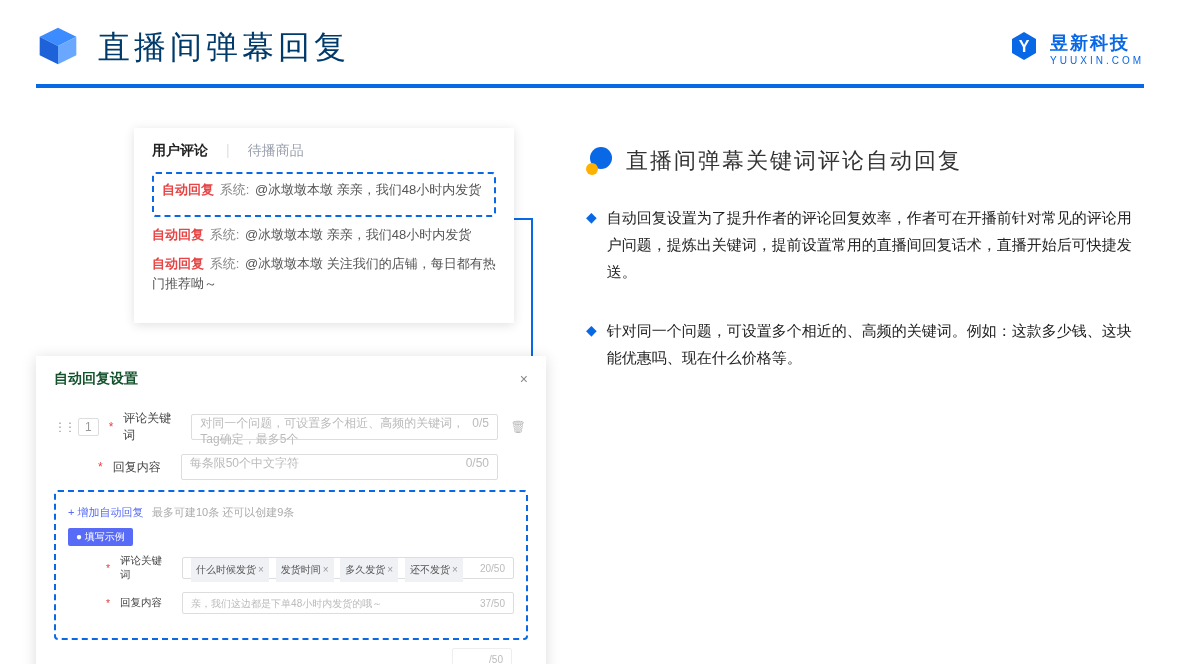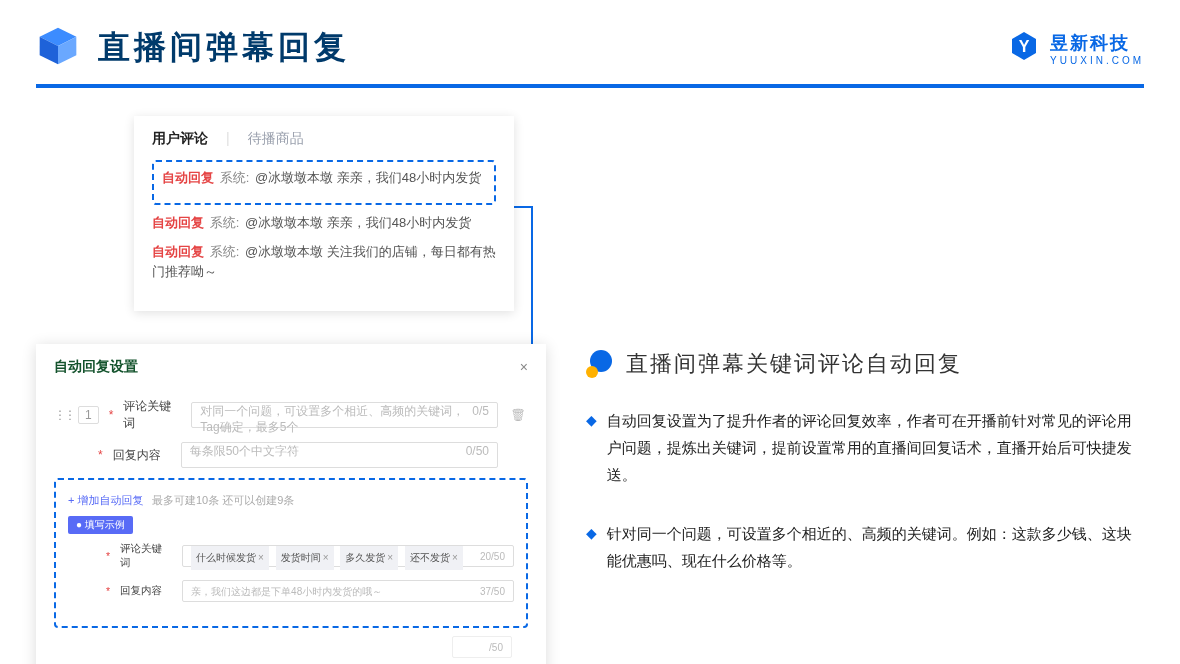--- a/index.html
+++ b/index.html
@@ -2,30 +2,30 @@
 <html><head>
 <meta charset="utf-8">
 <style>
   * { margin:0; padding:0; box-sizing:border-box; }
   body { font-family: "Microsoft YaHei", sans-serif; width:1180px; height:664px; background:#fff; position:relative; overflow:hidden; }
 
   
   .header { display:flex; align-items:center; justify-content:space-between; padding:24px 36px 12px 36px; }
   .header-left { display:flex; align-items:center; gap:18px; }
   .cube-icon svg { width:44px; height:44px; }
-  .page-title { font-size:32px; font-weight:700; color:#003a6b; letter-spacing:4px; }
+  .page-title { font-size:32px; font-weight:400; color:#003a6b; letter-spacing:4px; }
   .brand { display:flex; align-items:center; gap:10px; }
   .brand-text { display:flex; flex-direction:column; }
   .brand-name { font-size:18px; color:#0968e5; font-weight:700; letter-spacing:2px; }
   .brand-sub  { font-size:10px; color:#0968e5; letter-spacing:3px; }
 
   .divider { height:4px; background:#0968e5; margin:0 36px 0 36px; }
 
   
-  .content { display:flex; gap:30px; padding:28px 36px 0 36px;align-items:flex-end; }
+  .content { display:flex; gap:30px; padding:40px 36px 0 36px; }
   .left-col { width:520px; position:relative; min-height:490px; }
   .right-col{ flex:1; padding-top:18px; }
 
   
   .comment-panel { position:absolute; top:0; left:98px; width:380px; background:#fff; box-shadow:0 2px 10px rgba(0,0,0,.12); padding:14px 18px 20px; z-index:2; }
   .comment-tabs { display:flex; gap:18px; font-size:14px; margin-bottom:12px; }
   .tab-active { font-weight:700; color:#222; }
   .tab-inactive { color:#9aa0ad; }
   .tab-sep { color:#e0e0e0; }
 

